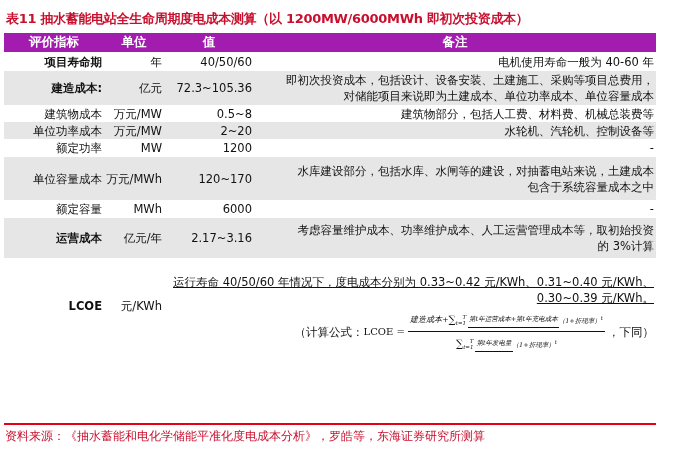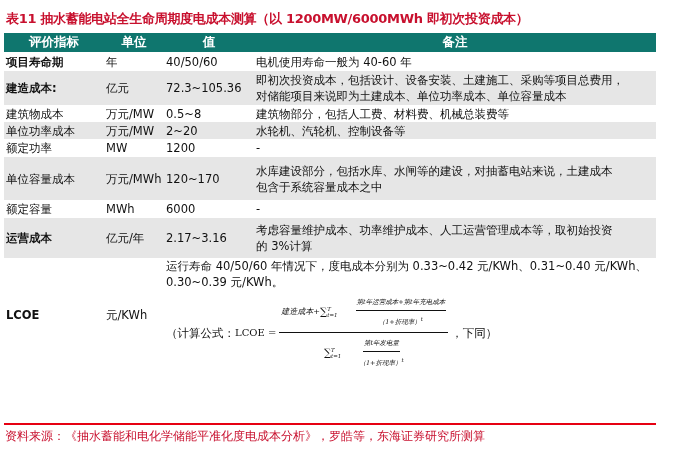--- a/index.html
+++ b/index.html
@@ -1,31 +1,31 @@
 <!DOCTYPE html>
 <html><head>
 <meta charset="utf-8">
 <style>
   html, body { margin:0; padding:0; background:#ffffff; }
   body { width:682px; height:450px; position:relative; overflow:hidden;
          font-family: "DejaVu Sans", "Liberation Sans", sans-serif; color:#111; }
   .title { position:absolute; left:6px; top:10px; font-size:13px; font-weight:bold; color:#c8102e; white-space:nowrap; letter-spacing:-0.3px; }
   table { position:absolute; left:4px; top:33px; width:652px; border-collapse:collapse; table-layout:fixed; }
-  th { background:#0f766e; color:#fff; font-size:12.5px; font-weight:bold; height:19px; padding:0; }
-  td { font-size:11.5px; padding:0 2px; text-align:left; vertical-align:middle; line-height:16px; }
+  th { background:#a21caf; color:#fff; font-size:12.5px; font-weight:bold; height:19px; padding:0; }
+  td { font-size:11.5px; padding:0 2px; text-align:right; vertical-align:middle; line-height:16px; }
   tr.g td { background:#e6e6e6; }
   tr.w td { background:#ffffff; }
   td.b { font-weight:bold; }
   .c1 { width:100px; } .c2 { width:60px; } .c3 { width:90px; } .c4 { width:402px; }
   .formula { display:inline-flex; align-items:center; font-size:11.5px; margin-top:4px; }
   .frac { display:inline-flex; flex-direction:column; align-items:center; margin:0 3px; font-family:"DejaVu Serif", serif; }
   .num, .den { font-size:8px; font-style:italic; display:flex; align-items:center; white-space:nowrap; }
   .num { border-bottom:1px solid #111; padding:0 2px 2px 2px; }
   .den { padding-top:2px; }
-  .subfrac { display:inline-flex; flex-direction:column; align-items:center; margin-left:18px; }
+  .subfrac { display:inline-flex; flex-direction:row; align-items:center; margin-left:2px; }
   .subfrac .sn { font-size:6.5px; border-bottom:0.7px solid #111; padding:0 1px; }
   .subfrac .sd { font-size:6.5px; }
   .sigma { font-size:10px; font-style:normal; }
   .lcoe-lbl { font-family:"DejaVu Serif", serif; font-size:10px; }
   .redline { position:absolute; left:4px; top:423px; width:652px; height:1.5px; background:#e60012; }
   .source { position:absolute; left:5px; top:428px; font-size:12px; color:#c8102e; white-space:nowrap; }
 </style>
 </head>
 <body>
 
@@ -100,21 +100,21 @@
       <td>亿元/年</td>
       <td>2.17~3.16</td>
       <td>
         <div>考虑容量维护成本、功率维护成本、人工运营管理成本等，取初始投资</div>
         <div>的 3%计算</div>
       </td>
     </tr>
     <tr class="w" style="height:96px">
       <td class="b">LCOE</td>
       <td>元/KWh</td>
-      <td colspan="2" style="vertical-align:top; padding-top:0;">
+      <td colspan="2" style="vertical-align:top; padding-top:16px;text-decoration:underline;">
         <div>运行寿命 40/50/60 年情况下，度电成本分别为 0.33~0.42 元/KWh、0.31~0.40 元/KWh、</div>
         <div>0.30~0.39 元/KWh。</div>
         <div class="formula">
           <span>（计算公式：</span>
           <span class="lcoe-lbl">LCOE =</span>
           <span class="frac">
             <span class="num">
               <span>建造成本+</span>
               <span class="sigma">∑</span>
               <span style="display:inline-flex;flex-direction:column;font-size:5.5px;line-height:6px;">

